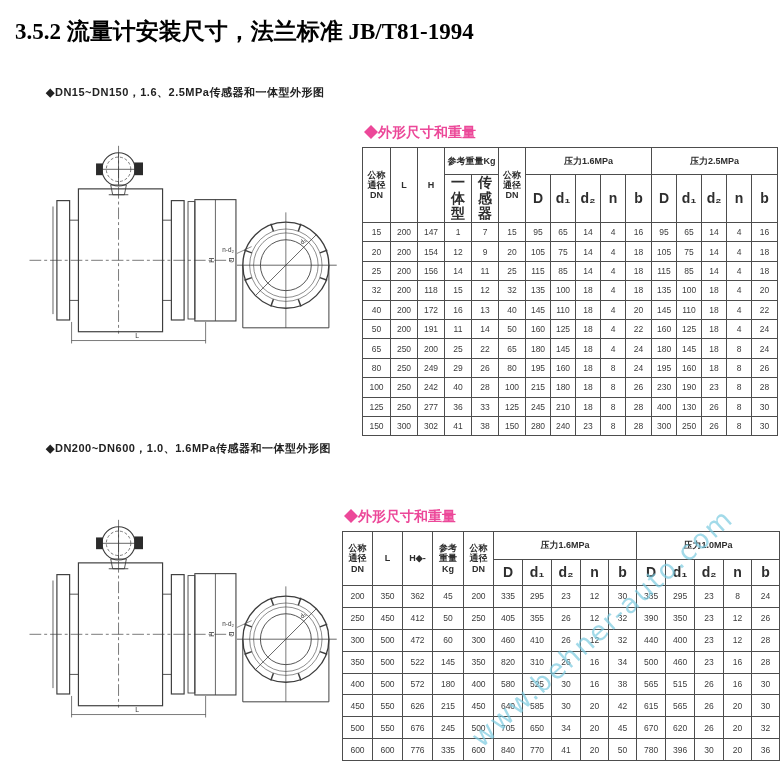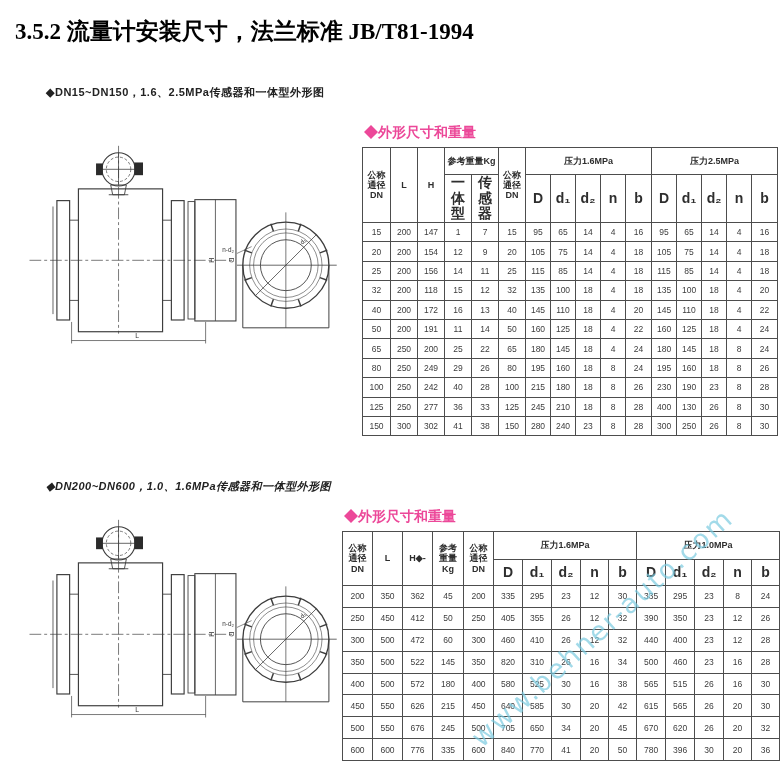--- a/index.html
+++ b/index.html
@@ -12,21 +12,21 @@
     position:absolute;left:15px;top:16px;
     font-family:"Liberation Serif",serif;
     font-weight:bold;font-size:23px;color:#000;
     white-space:nowrap;
   }
   .sec-heading{
     position:absolute;font-weight:bold;font-size:11px;color:#222;
     white-space:nowrap;letter-spacing:0.5px;
   }
   #sec1-heading{left:46px;top:85px;}
-  #sec2-heading{left:46px;top:479px;font-style:italic;}
+  #sec2-heading{left:46px;top:441px;}
 
   .tbl-wrap{position:absolute;}
   #table1-wrap{left:362px;top:124px;width:416px;}
   #table2-wrap{left:342px;top:508px;width:437px;}
   .tbl-title{font-weight:bold;font-size:14px;color:#ec4899;margin:0 0 5px 2px;}
 
   table.dims{border-collapse:collapse;table-layout:fixed;width:100%;}
   .dims th,.dims td{
     border:1px solid #4d4d4d;text-align:center;vertical-align:middle;
     padding:0;color:#3c3c3c;overflow:hidden;

